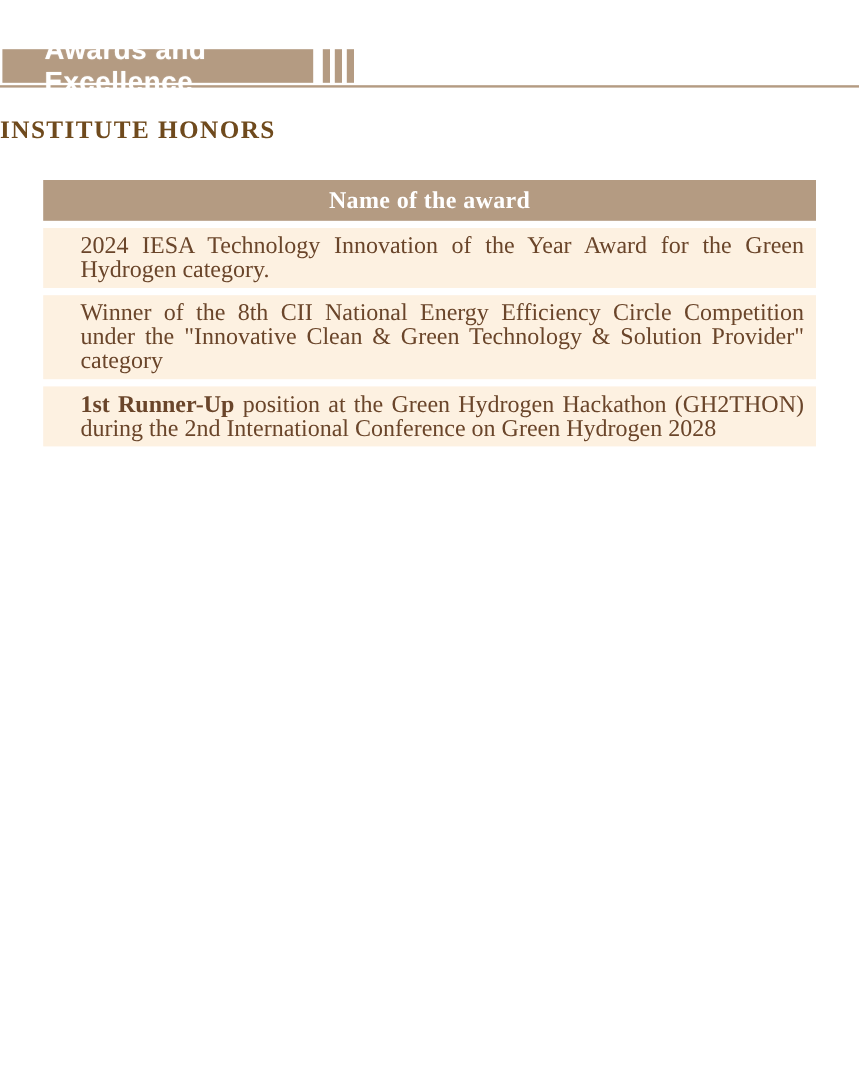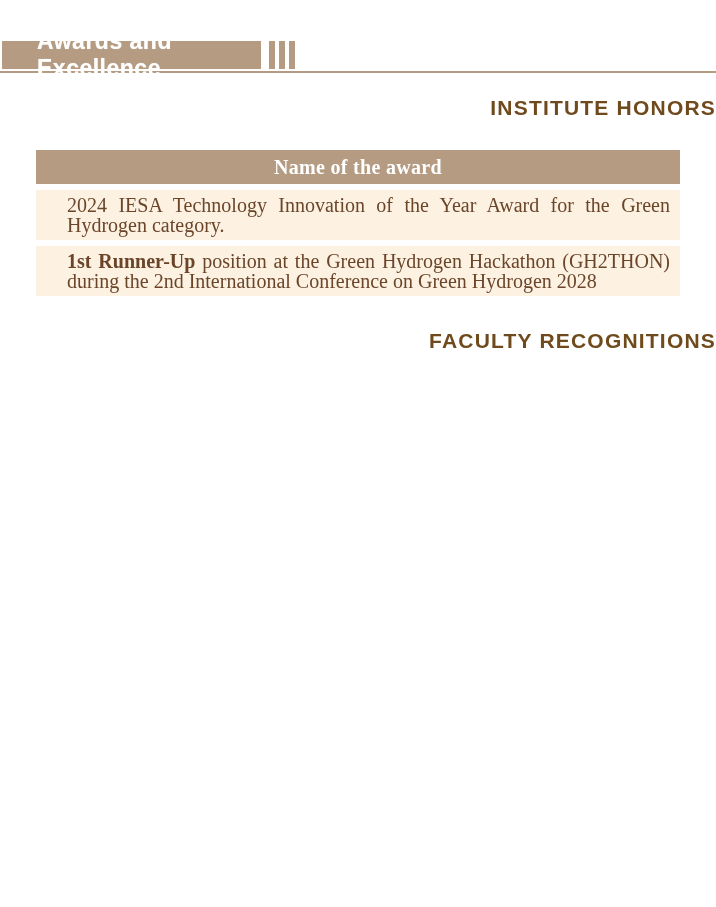--- a/index.html
+++ b/index.html
@@ -14,22 +14,22 @@
     margin-left:2px;width:259px;background:var(--tan,#b49b82);
     color:#ffffff;font-family:"Liberation Sans",sans-serif;font-weight:bold;
     font-size:23px;letter-spacing:0.5px;display:flex;align-items:center;
     padding-left:35px;box-sizing:border-box;
     text-shadow:0 0 1px rgba(255,255,255,0.6);
   }
   .stripes{display:flex;margin-left:8px;}
   .stripe{width:6px;background:var(--tan,#b49b82);margin-right:4px;}
   .rule{margin-top:2px;height:2px;background:var(--tan,#b49b82);}
   .sec-heading{
-    margin:24px 0 0;text-align:right;
-    font-family:Liberation Sans, sans-serif;font-weight:bold;
+    margin:24px 0 0;text-align:left;
+    font-family:Liberation Serif, serif;font-weight:bold;
     font-size:21px;line-height:22px;letter-spacing:1.2px;
     color:var(--heading,#6f4a1d);
   }
   .sec-heading.second{margin-top:34px;}
   .award-table{width:644px;margin:31px auto 0;}
   .award-table.second{margin-top:23px;}
   .thead{
     height:34px;display:flex;align-items:center;justify-content:center;
     background:var(--tan,#b49b82);color:#ffffff;
     font-weight:bold;font-size:20px;letter-spacing:0.3px;
@@ -65,22 +65,24 @@
 
   <h1 class="sec-heading">INSTITUTE HONORS</h1>
 
   <section class="award-table">
     <div class="thead">Name of the award</div>
 
     <div class="trow">
       <b></b><span>2024 IESA Technology Innovation of the Year Award for the Green Hydrogen category.</span>
     </div>
 
+    <div class="trow">
+      <b></b><span>Winner of the 8th CII National Energy Efficiency Circle Competition under the "Innovative Clean &amp; Green Technology &amp; Solution Provider" category</span>
+    </div>
 
     <div class="trow">
       <b>1st Runner-Up</b><span> position at the Green Hydrogen Hackathon (GH2THON) during the 2nd International Conference on Green Hydrogen 2028</span>
     </div>
   </section>
 
-  <h1 class="sec-heading second">FACULTY RECOGNITIONS</h1>
 
 
 </div>
 
 </body></html>

